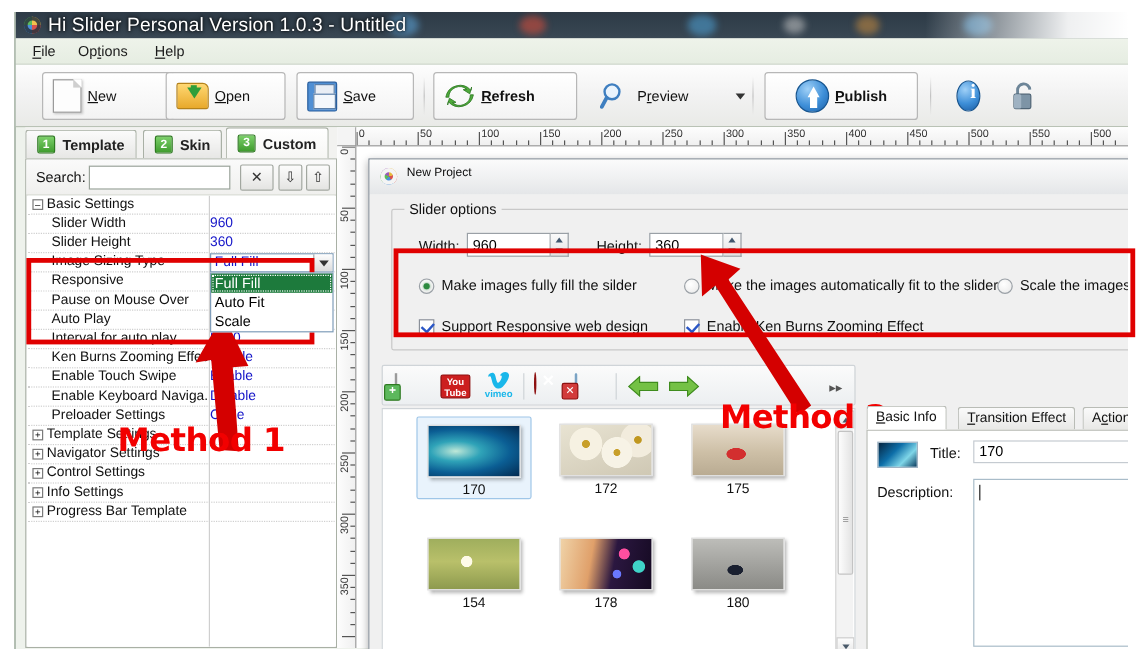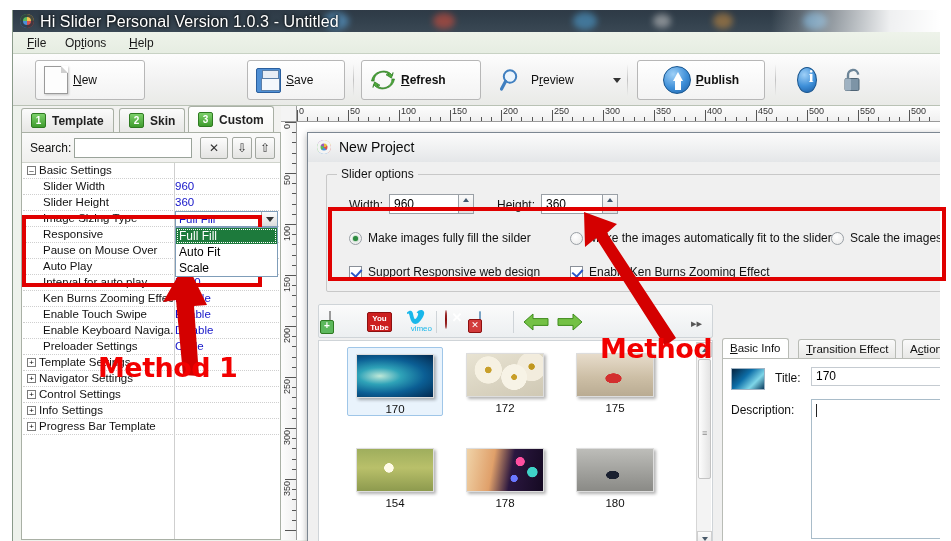--- a/index.html
+++ b/index.html
@@ -262,21 +262,21 @@
   }
   #dlg-title {
     position:absolute; left:0; top:0; width:655px; height:29px;
     background: linear-gradient(180deg,#fbfbfb 0%,#eff0f1 55%,#e4e6e8 100%);
   }
   #dlg-icon {
     position:absolute; left:9px; top:7px; width:14px;height:14px;border-radius:50%;
     background: conic-gradient(#e8b93b 0 20%, #d9534f 0 40%, #4a90d9 0 62%, #5cb85c 0 82%, #9b59b6 0 100%);
     box-shadow: inset 0 0 0 3.5px #f4f4f4;
   }
-  #dlg-title-text { position:absolute; left:31px; top:6px; font-size:14px; color:#0b0b0b;}
+  #dlg-title-text { position:absolute; left:31px; top:6px; font-size:10px; color:#0b0b0b;}
 
   #dlg-body { position:absolute; left:0; top:29px; width:655px; height:388px; background:#f0f0f0; }
 
   
   #grp-slider {
     position:absolute; left:18px; top:12px; width:620px; height:118px;
     border:1px solid #c8c8c8; border-radius:2px;
   }
   #grp-slider-label {
     position:absolute; left:10px; top:-8px; background:#f0f0f0; padding:0 4px;
@@ -322,21 +322,21 @@
   }
   .itb { position:absolute; top:5px; cursor:default; }
   .itb-sep { position:absolute; top:6px; width:1px;height:22px;background:#cfd4d8;}
   .ic-addimg { width:24px;height:20px;border:1px solid #9a9a9a;
     background: linear-gradient(135deg,#7d4b86 0%,#c2676b 45%,#f1c27a 100%);position:relative;}
   .ic-addimg:after{content:"+";position:absolute;right:-4px;bottom:-5px;width:12px;height:12px;
     background:#5cb85c;border:1px solid #2e7a21;border-radius:2px;color:#fff;font-size:10px;
     line-height:10px;text-align:center;font-weight:bold;}
   .ic-yt { width:25px;height:20px;background:#cc1f1f;border:1px solid #8d1010;border-radius:2px;
     color:#fff;font-size:8px;font-weight:bold;line-height:9px;text-align:center;padding-top:1px;}
-  .ic-vimeo { width:28px;height:22px; color:#1ab7ea; font-size:8px; font-weight:normal; text-align:right;}
+  .ic-vimeo { width:28px;height:22px; color:#1ab7ea; font-size:8px; font-weight:bold; text-align:left;}
   .ic-del { width:22px;height:22px;border-radius:50%;
     background: radial-gradient(circle at 35% 28%, #f29d9d 0%, #d23b3b 55%, #951a1a 100%);
     border:1px solid #8d1010; position:relative;}
   .ic-del:after{content:"✕";position:absolute;left:0;top:-1px;width:22px;text-align:center;color:#fff;font-size:13px;font-weight:bold;}
   .ic-delall { width:24px;height:20px;background:#cfe2f0;border:1px solid #7aa3c4;border-radius:2px;position:relative;}
   .ic-delall:after{content:"✕";position:absolute;right:-2px;bottom:-4px;width:12px;height:12px;background:#d23b3b;
     border:1px solid #8d1010;border-radius:2px;color:#fff;font-size:9px;line-height:10px;text-align:center;}
   .dbl-chev { position:absolute; font-size:11px; color:#555; }
 
   
@@ -430,20 +430,24 @@
       </div>
       <div class="menu-item" style="left:110px;">
         <u>H</u>elp
       </div>
     </div>
 
     <div id="toolbar">
       <div class="tb-btn framed" style="left:22px;width:110px;">
         <span class="ico ico-new"></span>
         <span class="tb-label"><u>N</u>ew</span>
+      </div>
+      <div class="tb-btn framed" style="left:125px;width:100px;">
+        <span class="ico ico-open"></span>
+        <span class="tb-label"><u>O</u>pen</span>
       </div>
       <div class="tb-btn framed" style="left:234px;width:98px;">
         <span class="ico ico-save"></span>
         <span class="tb-label"><u>S</u>ave</span>
       </div>
       <div class="tb-sep" style="left:340px;"></div>
       <div class="tb-btn framed" style="left:348px;width:120px;">
         <span class="ico ico-refresh">
           <svg width="26" height="26" viewBox="0 0 26 26">
             <path d="M4 14a9 9 0 0 1 15-6.5l-3 .2 5.5 3.5L23 5.5l-.5 2.9A12 12 0 0 0 1.5 14z" fill="#4eaa3a" stroke="#2d7a22" stroke-width=".7"></path>

